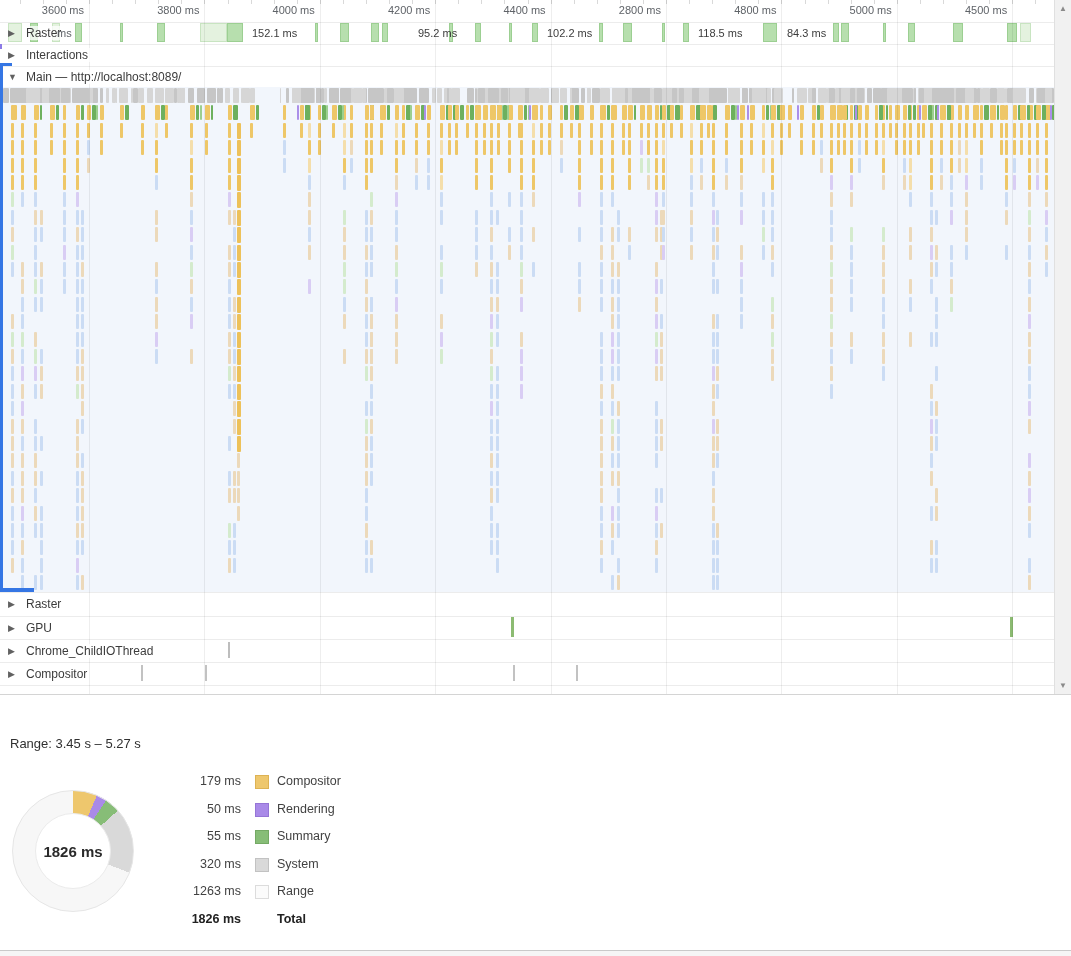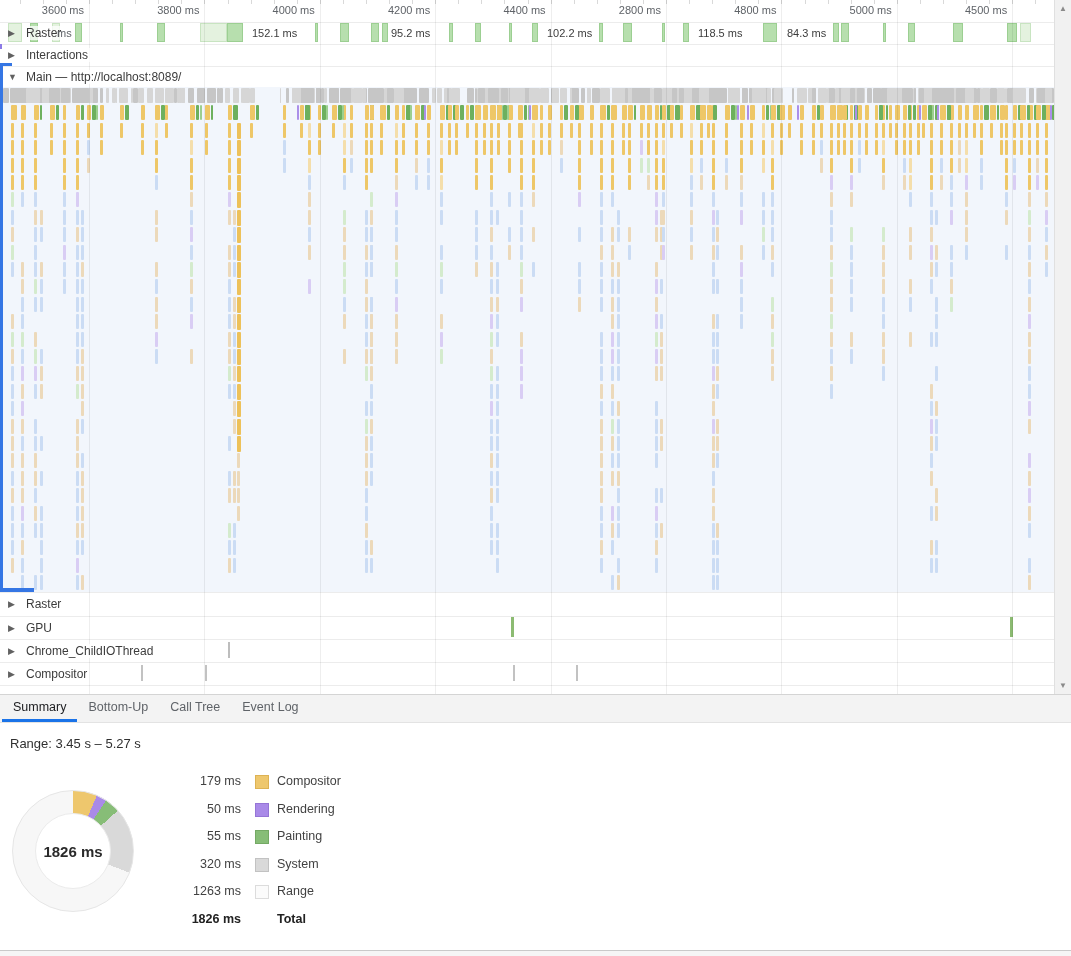--- a/index.html
+++ b/index.html
@@ -1590,41 +1590,35 @@
       <div class="frame-block" style="left: 683px; width: 6px; background: rgb(183, 223, 174); border: 1px solid rgb(156, 207, 146);"></div>
       <div class="frame-block" style="left: 763px; width: 14px; background: rgb(183, 223, 174); border: 1px solid rgb(156, 207, 146);"></div>
       <div class="frame-block" style="left: 833px; width: 6px; background: rgb(183, 223, 174); border: 1px solid rgb(156, 207, 146);"></div>
       <div class="frame-block" style="left: 841px; width: 8px; background: rgb(183, 223, 174); border: 1px solid rgb(156, 207, 146);"></div>
       <div class="frame-block" style="left: 883px; width: 3px; background: rgb(183, 223, 174); border: 1px solid rgb(156, 207, 146);"></div>
       <div class="frame-block" style="left: 908px; width: 7px; background: rgb(183, 223, 174); border: 1px solid rgb(156, 207, 146);"></div>
       <div class="frame-block" style="left: 953px; width: 10px; background: rgb(183, 223, 174); border: 1px solid rgb(156, 207, 146);"></div>
       <div class="frame-block" style="left: 1007px; width: 10px; background: rgb(183, 223, 174); border: 1px solid rgb(156, 207, 146);"></div>
       <div class="frame-block" style="left: 1020px; width: 11px; background: rgb(228, 242, 223); border: 1px solid rgb(200, 228, 193);"></div>
       <div class="frame-dur" style="left: 252px;">152.1 ms</div>
-      <div class="frame-dur" style="left: 391px;">95.2 ms</div>
+      <div class="frame-dur" style="left: 418px;">95.2 ms</div>
       <div class="frame-dur" style="left: 547px;">102.2 ms</div>
       <div class="frame-dur" style="left: 698px;">118.5 ms</div>
       <div class="frame-dur" style="left: 787px;">84.3 ms</div>
       <div style="left: 511px; top: 617px; width: 3px; height: 20px; background: rgb(140, 187, 114); position: absolute; z-index: 2;"></div>
       <div style="left: 1010px; top: 617px; width: 3px; height: 20px; background: rgb(140, 187, 114); position: absolute; z-index: 2;"></div>
       <div class="small-mark" style="left: 228px; top: 642px; height: 16px; background: rgb(189, 189, 189);"></div>
       <div class="small-mark" style="left: 141px; top: 665px; height: 16px; background: rgb(194, 194, 194);"></div>
       <div class="small-mark" style="left: 205px; top: 665px; height: 16px; background: rgb(194, 194, 194);"></div>
       <div class="small-mark" style="left: 513px; top: 665px; height: 16px; background: rgb(194, 194, 194);"></div>
       <div class="small-mark" style="left: 576px; top: 665px; height: 16px; background: rgb(194, 194, 194);"></div>
     </div>
 
   <div id="divider"></div>
 
-  <div id="tabbar">
-      <div class="tab selected" style="">Summary</div>
-      <div class="tab" style="">Bottom-Up</div>
-      <div class="tab" style="">Call Tree</div>
-      <div class="tab" style="">Event Log</div>
-    </div>
 
   <div id="summary">
     <div id="range-label">Range: 3.45 s – 5.27 s</div>
     <div id="donut" style="background: conic-gradient(rgb(238, 199, 109) 0deg, rgb(238, 199, 109) 23.3deg, rgb(169, 138, 232) 23.3deg, rgb(169, 138, 232) 33.1deg, rgb(135, 189, 119) 33.1deg, rgb(135, 189, 119) 47.9deg, rgb(217, 217, 217) 47.9deg, rgb(217, 217, 217) 111deg, rgb(247, 247, 247) 111deg, rgb(247, 247, 247) 360deg);">
       <div id="donut-hole">
         <span id="donut-total">1826 ms</span>
       </div>
     </div>
     <div id="legend">
         <div class="leg-row" style="left: 0px; top: 50px; position: absolute; width: 400px;">
@@ -1633,21 +1627,21 @@
           <div class="leg-lab" style="">Compositor</div>
         </div>
         <div class="leg-row" style="left: 0px; top: 77.6px; position: absolute; width: 400px;">
           <div class="leg-val" style="">50 ms</div>
           <div class="leg-sq" style="background: rgb(169, 138, 232); border: 1px solid rgb(149, 117, 214);"></div>
           <div class="leg-lab" style="">Rendering</div>
         </div>
         <div class="leg-row" style="left: 0px; top: 105.2px; position: absolute; width: 400px;">
           <div class="leg-val" style="">55 ms</div>
           <div class="leg-sq" style="background: rgb(135, 189, 119); border: 1px solid rgb(116, 169, 100);"></div>
-          <div class="leg-lab" style="">Painting</div>
+          <div class="leg-lab" style="">Summary</div>
         </div>
         <div class="leg-row" style="left: 0px; top: 132.8px; position: absolute; width: 400px;">
           <div class="leg-val" style="">320 ms</div>
           <div class="leg-sq" style="background: rgb(217, 217, 217); border: 1px solid rgb(194, 194, 194);"></div>
           <div class="leg-lab" style="">System</div>
         </div>
         <div class="leg-row" style="left: 0px; top: 160.4px; position: absolute; width: 400px;">
           <div class="leg-val" style="">1263 ms</div>
           <div class="leg-sq" style="background: rgb(251, 251, 251); border: 1px solid rgb(220, 220, 220);"></div>
           <div class="leg-lab" style="">Range</div>

